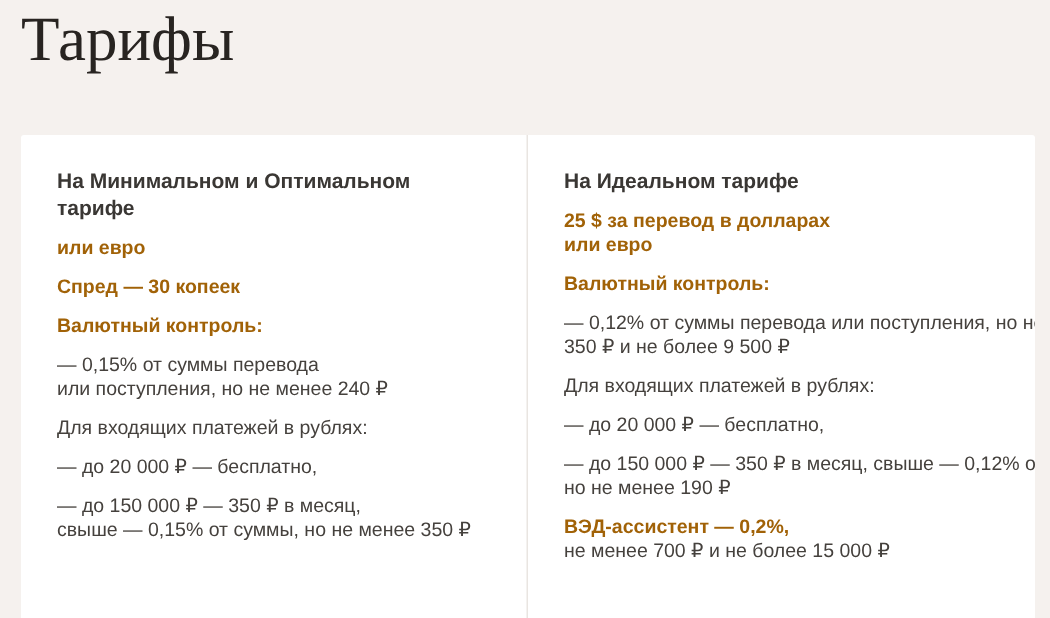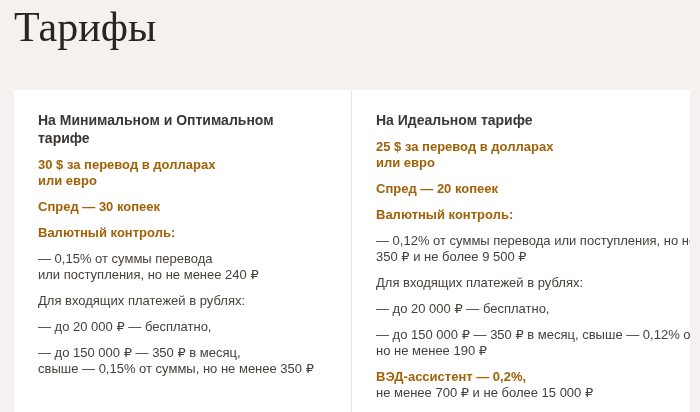--- a/index.html
+++ b/index.html
@@ -67,21 +67,20 @@
 </head>
 <body>
 
 <h1 class="page-title">Тарифы</h1>
 
 <div class="card">
   <div class="col col-left">
     <h2>На Минимальном и Оптимальном тарифе</h2>
     <div>
         <p>
-          <span class="line b">30 $ за перевод в долларах</span>
           <span class="line b">или евро</span>
         </p>
         <p>
           <span class="line b">Спред — 30 копеек</span>
         </p>
         <p>
           <span class="line b">Валютный контроль:</span>
         </p>
         <p>
           <span class="line">— 0,15% от суммы перевода</span>
@@ -100,23 +99,20 @@
       </div>
   </div>
   <div class="col col-right">
     <h2>На Идеальном тарифе</h2>
     <div>
         <p>
           <span class="line b">25 $ за перевод в долларах</span>
           <span class="line b">или евро</span>
         </p>
         <p>
-          <span class="line b">Спред — 20 копеек</span>
-        </p>
-        <p>
           <span class="line b">Валютный контроль:</span>
         </p>
         <p>
           <span class="line">— 0,12% от суммы перевода или поступления, но не менее</span>
           <span class="line">350 ₽ и не более 9 500 ₽</span>
         </p>
         <p>
           <span class="line">Для входящих платежей в рублях:</span>
         </p>
         <p>

